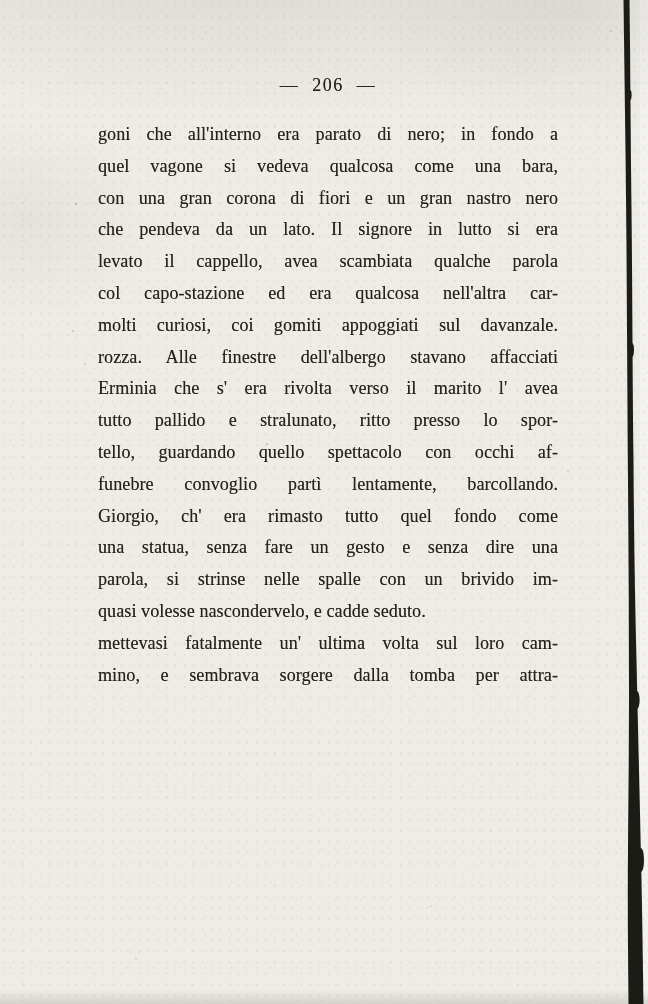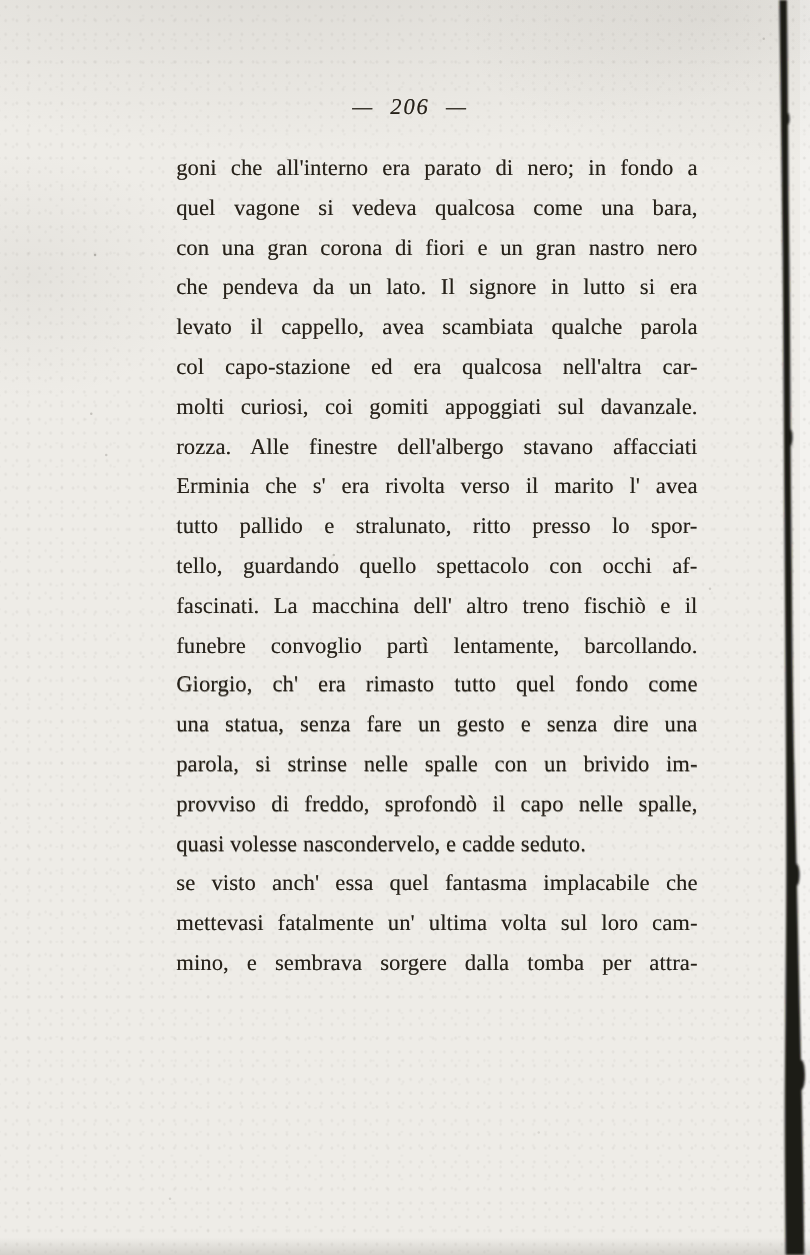--- a/index.html
+++ b/index.html
@@ -51,39 +51,37 @@
     position: absolute;
     top: 75px;
     left: 98px;
     width: 460px;
     text-align: center;
     font-size: 18px;
     color: var(--ink);
     letter-spacing: 1.5px;
     word-spacing: 7px;
     text-shadow: 0 0 0.5px rgba(38,33,25,0.55);
-    font-style: italic;
   }
   .text-block {
     position: absolute;
     top: 119px;
     left: 98px;
     width: 460px;
     font-size: 18px;
     line-height: 31.8px;
     color: var(--ink);
     text-shadow: 0.2px 0.2px 0.4px rgba(38,33,25,0.5);
     letter-spacing: 0.1px;
   }
   .line {
     text-align: justify;
     text-align-last: justify;
     height: 31.8px;
     white-space: normal;
-    margin-left: 43px;
   }
   .para-end { text-align-last: left; }
   .para-start { text-indent: 34px; margin-top: 3px; }
   .edge-svg {
     position: absolute;
     inset: 0;
     pointer-events: none;
   }
   .speck {
     position: absolute;
@@ -110,28 +108,25 @@
     <div class="line">quel vagone si vedeva qualcosa come una bara,</div>
     <div class="line">con una gran corona di fiori e un gran nastro nero</div>
     <div class="line">che pendeva da un lato. Il signore in lutto si era</div>
     <div class="line">levato il cappello, avea scambiata qualche parola</div>
     <div class="line">col capo-stazione ed era qualcosa nell'altra car-</div>
     <div class="line">molti curiosi, coi gomiti appoggiati sul davanzale.</div>
     <div class="line">rozza. Alle finestre dell'albergo stavano affacciati</div>
     <div class="line">Erminia che s' era rivolta verso il marito l' avea</div>
     <div class="line">tutto pallido e stralunato, ritto presso lo spor-</div>
     <div class="line">tello, guardando quello spettacolo con occhi af-</div>
-    <div class="line">fascinati. La macchina dell' altro treno fischiò e il</div>
     <div class="line">funebre convoglio partì lentamente, barcollando.</div>
     <div class="line">Giorgio, ch' era rimasto tutto quel fondo come</div>
     <div class="line">una statua, senza fare un gesto e senza dire una</div>
     <div class="line">parola, si strinse nelle spalle con un brivido im-</div>
-    <div class="line">provviso di freddo, sprofondò il capo nelle spalle,</div>
     <div class="line para-end">quasi volesse nascondervelo, e cadde seduto.</div>
-    <div class="line">se visto anch' essa quel fantasma implacabile che</div>
     <div class="line">mettevasi fatalmente un' ultima volta sul loro cam-</div>
     <div class="line">mino, e sembrava sorgere dalla tomba per attra-</div>
   </div>
 
   <svg class="edge-svg" width="648" height="1004" viewBox="0 0 648 1004">
     <defs>
       <filter id="soft" x="-20%" y="-2%" width="140%" height="104%">
         <feGaussianBlur stdDeviation="0.7"></feGaussianBlur>
       </filter>
     </defs>

